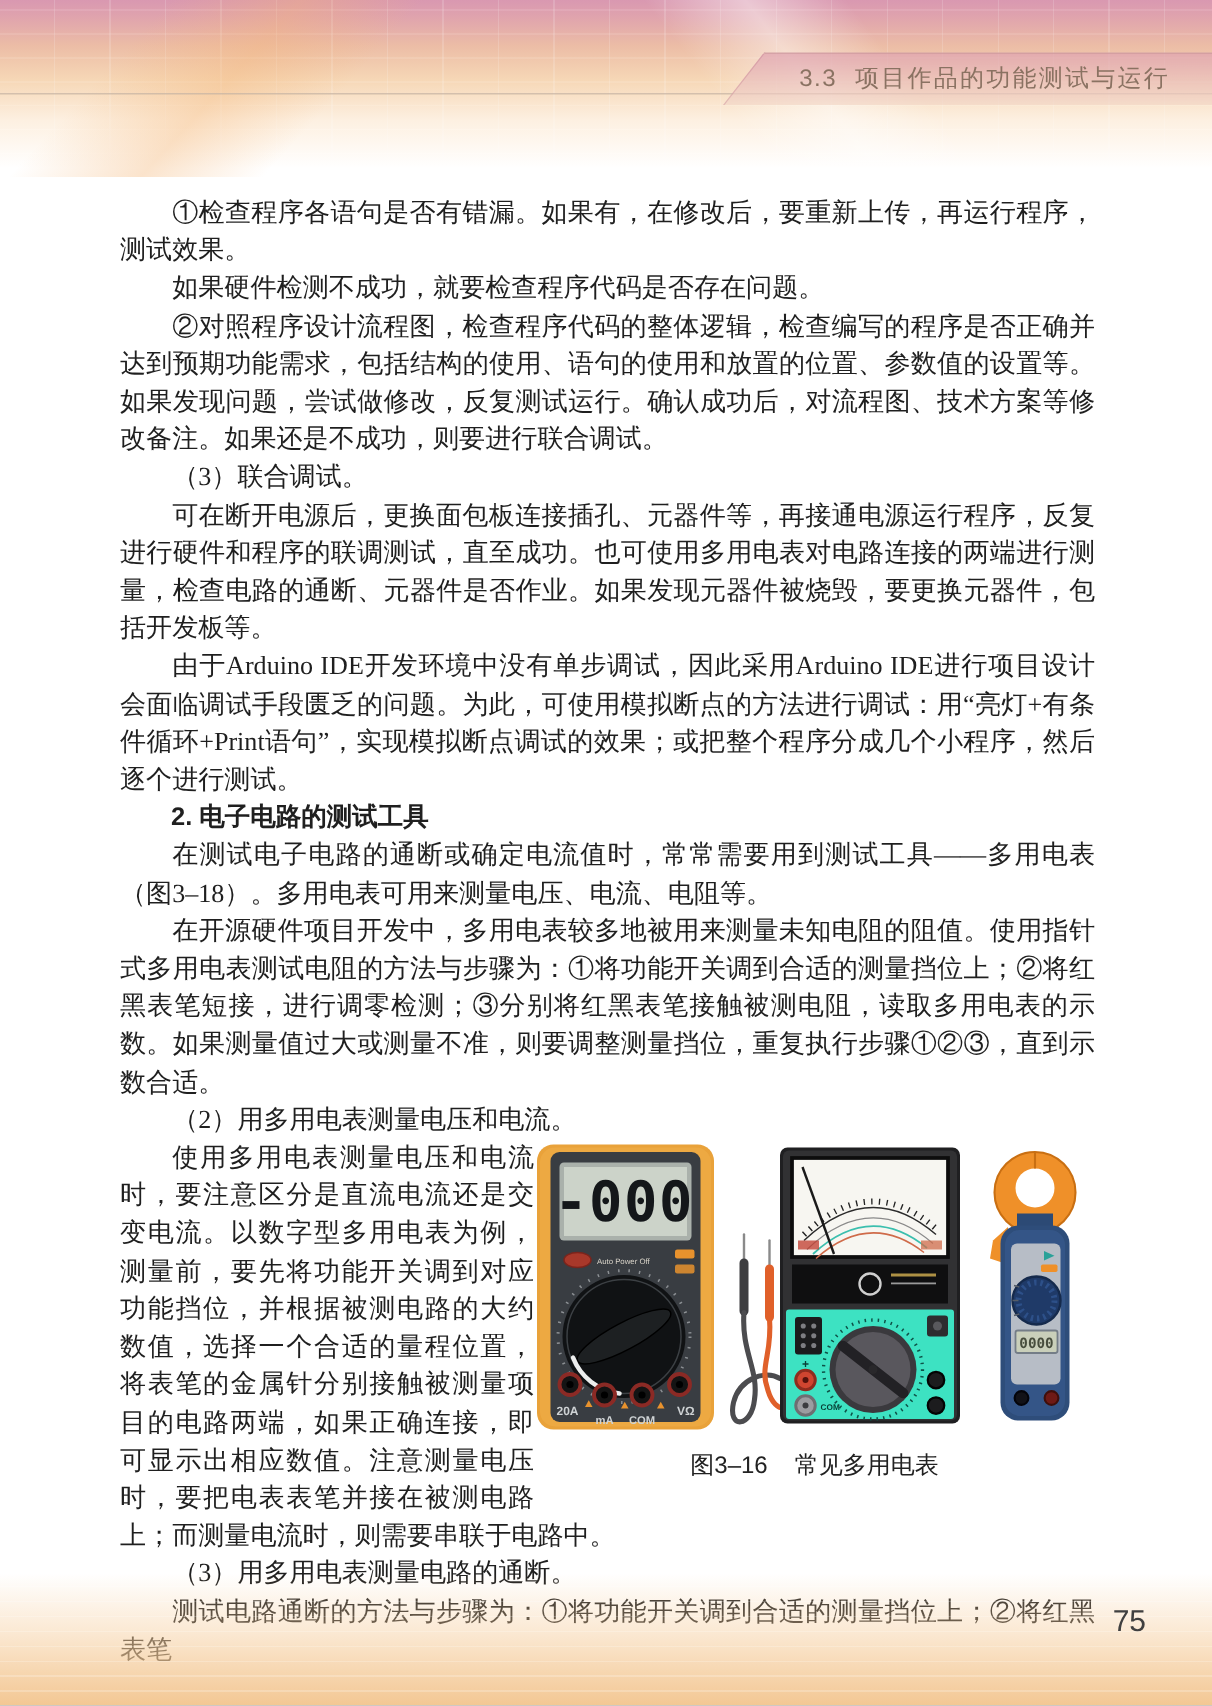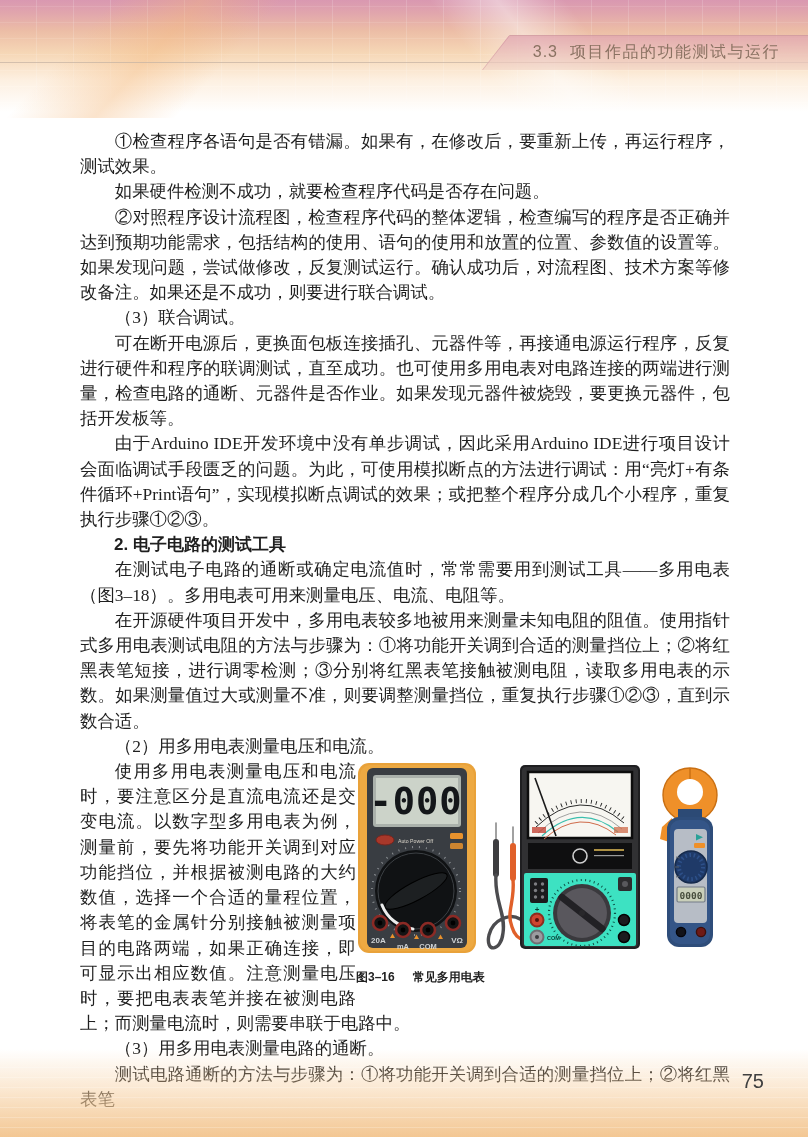--- a/index.html
+++ b/index.html
@@ -63,23 +63,23 @@
   .para{margin:0; text-indent:2em;}
   .para.bold{font-weight:bold; font-family:"Liberation Sans","DejaVu Sans",sans-serif; font-size:17px;}
 
   
   .wrap-block{overflow:visible;}
   .fig{
     float:right; width:374px; margin:2px 0 0 8px;
   }
   .fig svg{display:block;}
   .fig-caption{
-    margin-top:8px; text-align:left;
+    margin-top:8px; text-align:center;
     font-family:"Liberation Sans","DejaVu Sans",sans-serif;
-    font-size:12px; font-weight:bold; color:#222;
+    font-size:16px; font-weight:normal; color:#222;
   }
   .fig-caption .lbl{margin-right:18px;}
   .clear{clear:both; height:0;}
 
   
   .ftr{
     position:absolute; left:0; bottom:0; width:808px; height:88px;
     background:linear-gradient(180deg, rgba(246,205,156,0) 0%, rgba(246,205,156,.45) 45%, #f3c793 100%);
   }
   .ftr-pattern{
@@ -117,21 +117,21 @@
         <p class="para">①检查程序各语句是否有错漏。如果有，在修改后，要重新上传，再运行程序，测试效果。</p>
 
         <p class="para">如果硬件检测不成功，就要检查程序代码是否存在问题。</p>
 
         <p class="para">②对照程序设计流程图，检查程序代码的整体逻辑，检查编写的程序是否正确并达到预期功能需求，包括结构的使用、语句的使用和放置的位置、参数值的设置等。如果发现问题，尝试做修改，反复测试运行。确认成功后，对流程图、技术方案等修改备注。如果还是不成功，则要进行联合调试。</p>
 
         <p class="para">（3）联合调试。</p>
 
         <p class="para">可在断开电源后，更换面包板连接插孔、元器件等，再接通电源运行程序，反复进行硬件和程序的联调测试，直至成功。也可使用多用电表对电路连接的两端进行测量，检查电路的通断、元器件是否作业。如果发现元器件被烧毁，要更换元器件，包括开发板等。</p>
 
-        <p class="para">由于Arduino IDE开发环境中没有单步调试，因此采用Arduino IDE进行项目设计会面临调试手段匮乏的问题。为此，可使用模拟断点的方法进行调试：用“亮灯+有条件循环+Print语句”，实现模拟断点调试的效果；或把整个程序分成几个小程序，重复执行步骤①②③。</p>
+        <p class="para">由于Arduino IDE开发环境中没有单步调试，因此采用Arduino IDE进行项目设计会面临调试手段匮乏的问题。为此，可使用模拟断点的方法进行调试：用“亮灯+有条件循环+Print语句”，实现模拟断点调试的效果；或把整个程序分成几个小程序，然后逐个进行测试。</p>
 
         <p class="para bold">2. 电子电路的测试工具</p>
 
         <p class="para">在测试电子电路的通断或确定电流值时，常常需要用到测试工具——多用电表（图3–18）。多用电表可用来测量电压、电流、电阻等。</p>
 
 
         <p class="para">在开源硬件项目开发中，多用电表较多地被用来测量未知电阻的阻值。使用指针式多用电表测试电阻的方法与步骤为：①将功能开关调到合适的测量挡位上；②将红黑表笔短接，进行调零检测；③分别将红黑表笔接触被测电阻，读取多用电表的示数。如果测量值过大或测量不准，则要调整测量挡位，重复执行步骤①②③，直到示数合适。</p>
 
         <p class="para">（2）用多用电表测量电压和电流。</p>
       </div>

